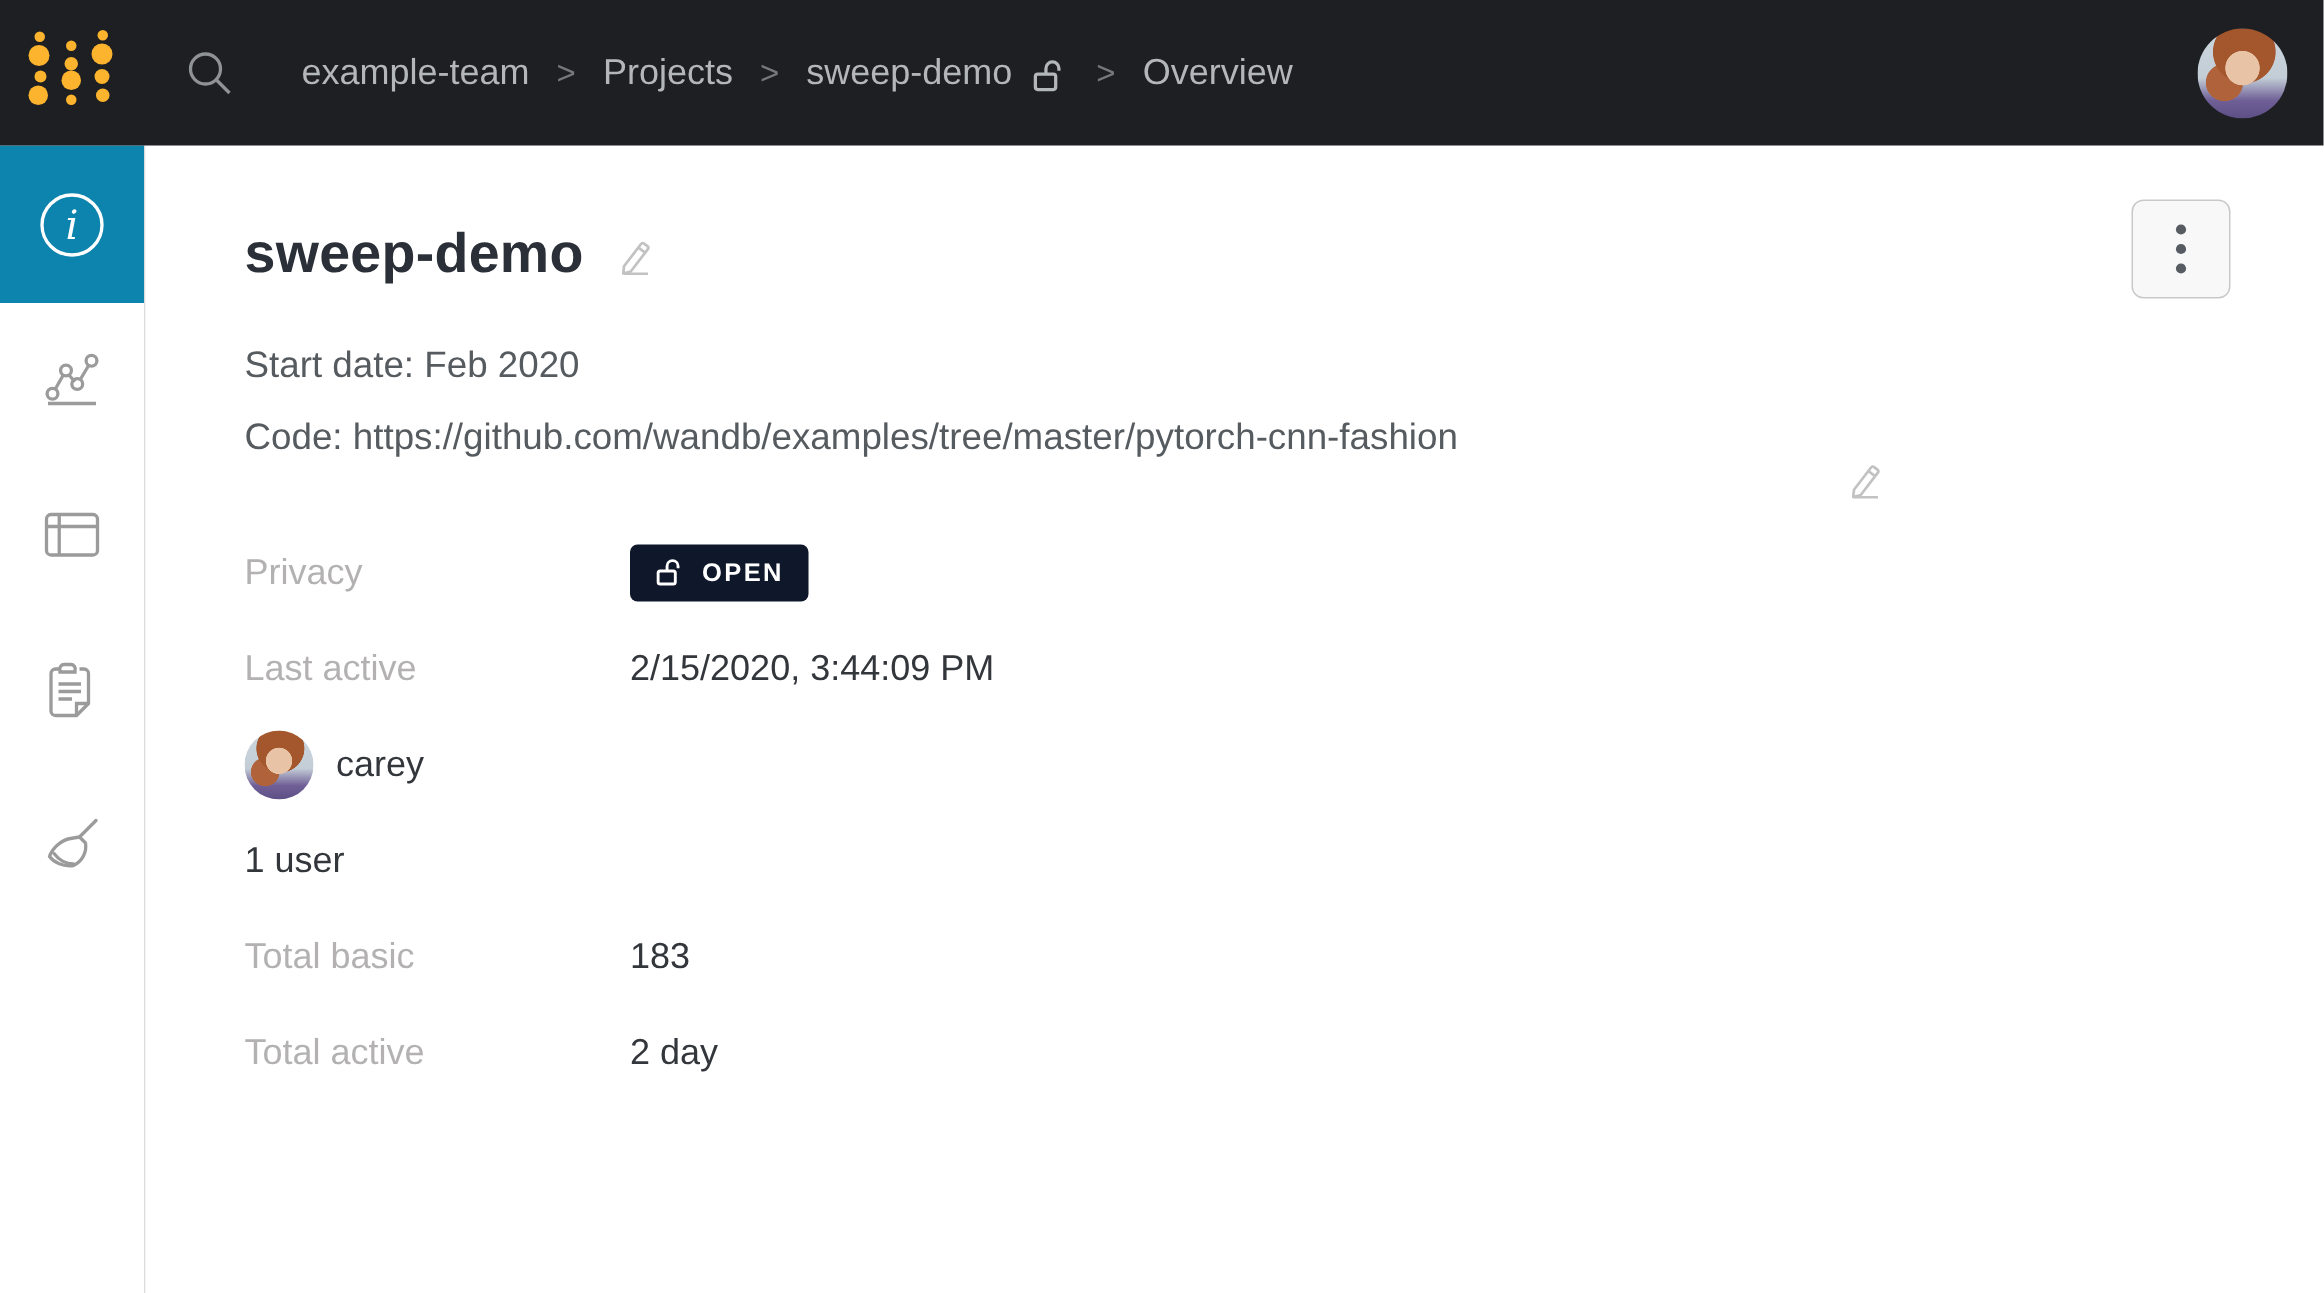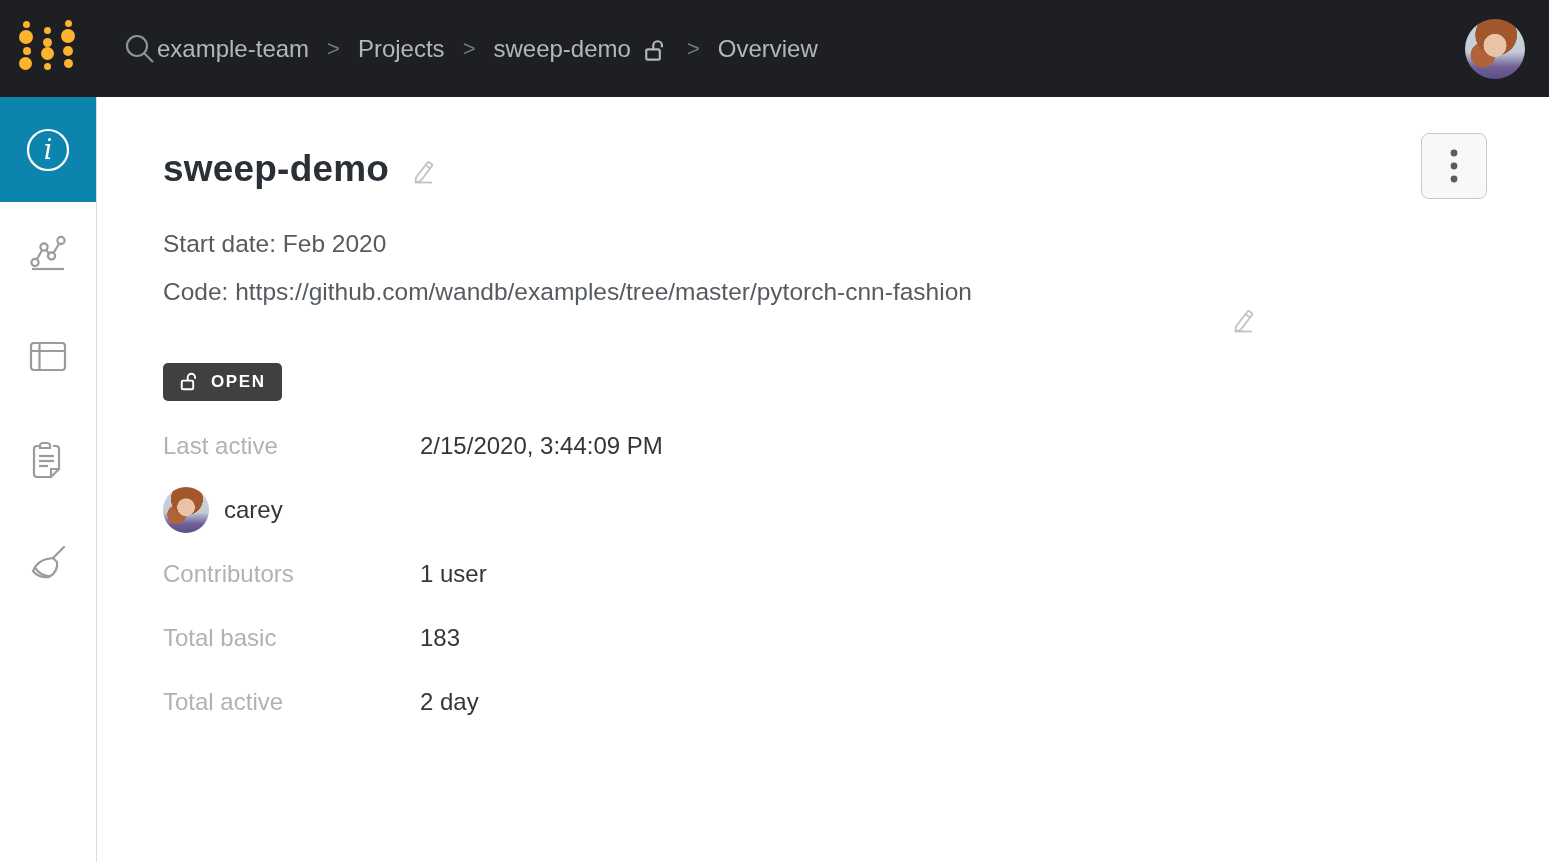--- a/index.html
+++ b/index.html
@@ -5,21 +5,21 @@
   * { margin:0; padding:0; box-sizing:border-box; }
   html,body { width:1549px; height:862px; overflow:hidden; background:#fff;
     font-family:"Liberation Sans", sans-serif; }
 
   
   .topbar { position:absolute; left:0; top:0; width:1549px; height:97px;
     background:#1d1f22; display:flex; align-items:center; z-index:5; }
   .logo { position:relative; width:97px; height:97px; flex:0 0 97px; cursor:pointer; }
   .logo .dot { position:absolute; border-radius:50%; background:#fcb32d; }
   .search-btn { margin-left:26px; width:34px; height:34px; flex:0 0 auto; cursor:pointer; }
-  .crumbs { display:flex; align-items:center; font-size:24px; color:#b4b7b9; }
+  .crumbs { display:flex; align-items:center; margin-left:44px; font-size:24px; color:#b4b7b9; }
   .crumb { cursor:pointer; }
   .crumb-sep { color:#75797c; margin:0 18px; font-size:22px; }
   .crumb-lock { margin-left:12px; position:relative; top:2px; }
   .topbar-avatar { margin-left:auto; margin-right:24px; width:60px; height:60px;
     border-radius:50%; cursor:pointer; overflow:hidden;
     background:
       radial-gradient(circle at 50% 44%, #e8c3a6 0 25%, rgba(0,0,0,0) 26%),
       radial-gradient(circle at 52% 26%, #a4562c 0 38%, rgba(0,0,0,0) 39%),
       radial-gradient(circle at 30% 60%, #b0633a 0 22%, rgba(0,0,0,0) 23%),
       linear-gradient(180deg, #ccd6df 0%, #c2cdd6 55%, #6f5f96 80%, #5d4f86 100%); }
@@ -41,21 +41,21 @@
     background:#f8f8f8; border:1px solid #c9c9c9; border-radius:8px; cursor:pointer;
     display:flex; align-items:center; justify-content:center; }
   .desc { margin-top:30px; font-size:24.5px; line-height:48px; color:#565b60; }
   .desc-edit { position:absolute; top:209px; right:292px; cursor:pointer; }
 
   .info-table { margin-top:34px; }
   .irow { display:flex; align-items:center; height:64px; }
   .irow-label { width:257px; font-size:24px; color:#b3b1b1; }
   .irow-value { font-size:24px; color:#33373c; display:flex; align-items:center; }
   .badge-open { display:inline-flex; align-items:center; height:38px; padding:0 16px;
-    background:#404040; border-radius:5px; cursor:pointer; }
+    background:#0f172a; border-radius:5px; cursor:pointer; }
   .badge-open .badge-text { color:#fff; font-size:17px; font-weight:bold;
     letter-spacing:1.6px; margin-left:10px; }
   .author-avatar { width:46px; height:46px; border-radius:50%; margin-right:15px;
     overflow:hidden; cursor:pointer;
     background:
       radial-gradient(circle at 50% 44%, #e8c3a6 0 25%, rgba(0,0,0,0) 26%),
       radial-gradient(circle at 52% 26%, #a4562c 0 38%, rgba(0,0,0,0) 39%),
       radial-gradient(circle at 30% 60%, #b0633a 0 22%, rgba(0,0,0,0) 23%),
       linear-gradient(180deg, #ccd6df 0%, #c2cdd6 55%, #6f5f96 80%, #5d4f86 100%); }
   svg { display:block; }
@@ -189,20 +189,21 @@
     <svg width="30" height="30" viewBox="0 0 30 30" fill="none" stroke="#c2c2c2" stroke-width="1.8" stroke-linejoin="round">
       <path d="M9 20.5 L20.5 5.5 a1.2 1.2 0 0 1 1.7 -0.25 l2.6 2 a1.2 1.2 0 0 1 0.23 1.7 L13.5 24 L8.5 25.3 Z"></path>
       <line x1="18.6" y1="8" x2="23" y2="11.4"></line>
       <line x1="8.5" y1="25.5" x2="25" y2="25.5"></line>
     </svg>
   </span>
 
   <div class="info-table">
 
     <div class="irow">
+      <div class="irow-label">Privacy</div>
       <div class="irow-value">
         <span class="badge-open">
           <svg width="22" height="22" viewBox="0 0 24 24" fill="none" stroke="#ffffff" stroke-width="2.1">
             <rect x="3" y="10.5" width="12.5" height="9.5" rx="1.5"></rect>
             <path d="M9.5 10.5 V7 a4 4 0 0 1 8 0 v1.5"></path>
           </svg>
           <span class="badge-text">OPEN</span>
         </span>
       </div>
     </div>
@@ -213,21 +214,20 @@
     </div>
 
     <div class="irow">
       <div class="irow-value">
         <span class="author-avatar"></span>
         <span>carey</span>
       </div>
     </div>
 
     <div class="irow">
-      <div class="irow-label">Contributors</div>
       <div class="irow-value">1 user</div>
     </div>
 
     <div class="irow">
       <div class="irow-label">Total basic</div>
       <div class="irow-value">183</div>
     </div>
 
     <div class="irow">
       <div class="irow-label">Total active</div>

